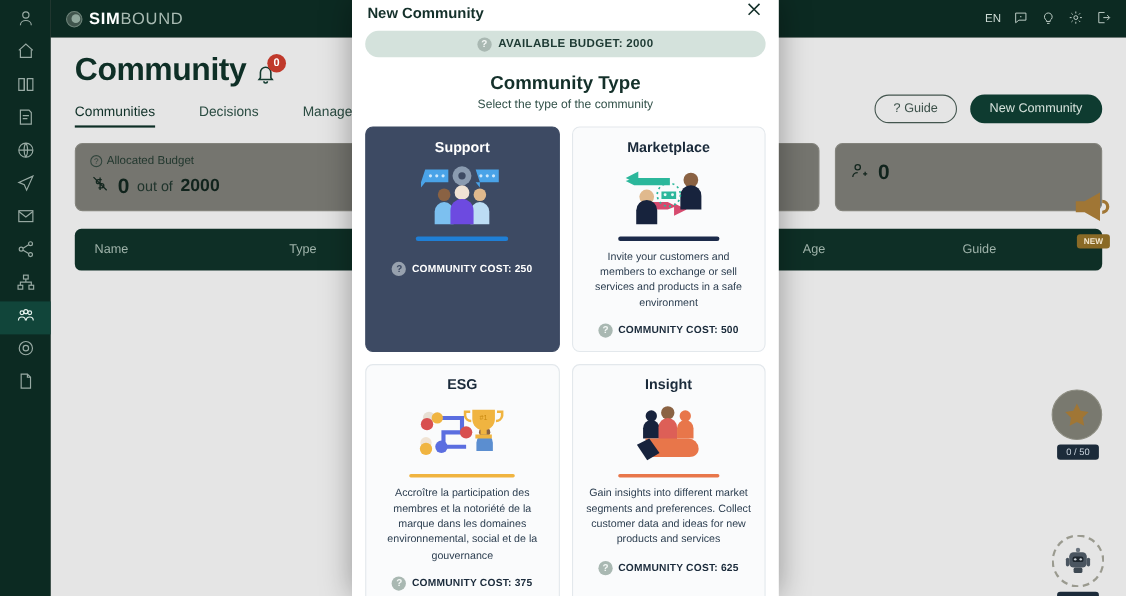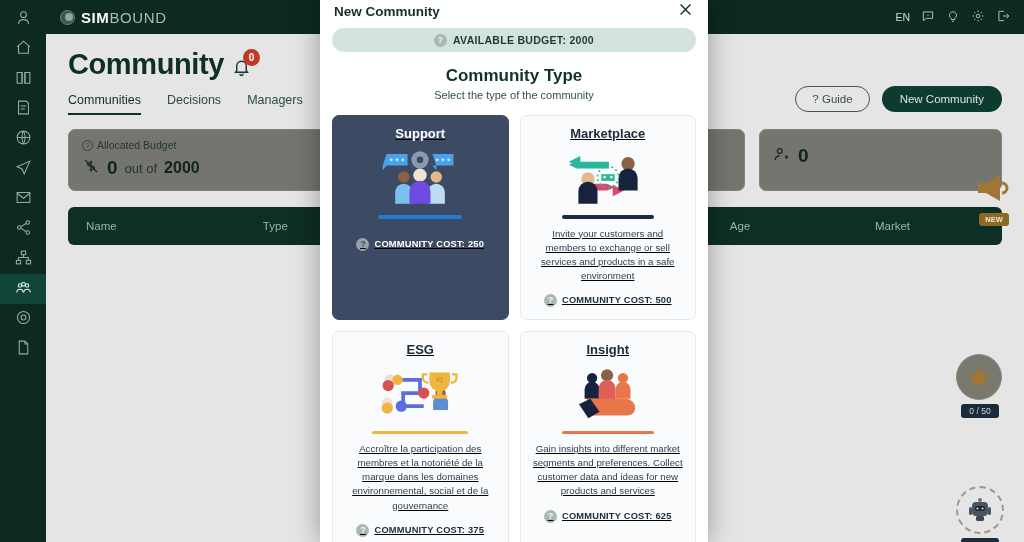--- a/index.html
+++ b/index.html
@@ -62,21 +62,21 @@
   .page-title-row { display: flex; align-items: flex-start; gap: 8px; }
   .page-title { font-size: 29px; font-weight: 700; color: #0e2f26; letter-spacing: -.4px; }
   .bell-wrap { position: relative; margin-top: 10px; }
   .bell svg { width: 19px; height: 19px; stroke: #123a2f; fill: none; stroke-width: 1.8; }
   .bell-badge {
     position: absolute; right: -9px; top: -9px;
     background: #c0392b; color: #fff; border-radius: 50%;
     min-width: 17px; height: 17px; font-size: 10px;
     display: flex; align-items: center; justify-content: center; font-weight: 600;
   }
-  .tabs { display: flex; gap: 26px; margin-top: 12px; }
+  .tabs { display: flex; gap: 40px; margin-top: 12px; }
   .tab { font-size: 12.5px; color: #2b4c42; padding-bottom: 6px; }
   .tab.active { color: #0e2f26; font-weight: 500; border-bottom: 2.5px solid #0e2f26; }
   .actions { position: absolute; right: 22px; top: 52px; display: flex; gap: 12px; align-items: center; }
   .btn-guide {
     border: 1px solid #44564f; border-radius: 14px; padding: 6px 16px;
     font-size: 11.5px; color: #3b4f48; background: transparent;
   }
   .btn-new {
     background: #0e3b30; color: #d7e3dd; border-radius: 15px;
     padding: 7px 18px; font-size: 11.5px; border: none;
@@ -158,21 +158,21 @@
   }
   .sec-title {
     text-align: center; font-size: 17px; font-weight: 700; color: #14302a; margin-top: 14px;
   }
   .sec-sub { text-align: center; font-size: 11px; color: #33524a; margin-top: 3px; }
 
   .grid { display: grid; grid-template-columns: 1fr 1fr; gap: 11px; margin-top: 14px; }
   .tcard {
     border: 1px solid #e3e8ec; border-radius: 7px; background: #fafbfc;
     padding: 10px 9px 12px 9px; text-align: center;
-    display: flex; flex-direction: column; align-items: center; text-decoration: underline;
+    display: flex; flex-direction: column; align-items: center;
   }
   .tcard.selected { background: #3d4a63; border-color: #3d4a63; }
   .tcard-title { font-size: 13px; font-weight: 700; color: #1a2a3a; }
   .tcard.selected .tcard-title { color: #ffffff; }
   .tcard-art { height: 66px; display: flex; align-items: center; justify-content: center; margin-top: 4px; }
   .rule { width: 84px; height: 3.5px; border-radius: 2px; margin: 4px 0 8px 0; }
   .tcard-desc { font-size: 9.7px; line-height: 1.45; color: #2c3e50; padding: 0 3px; }
   .tcard.selected .tcard-desc { color: #dfe5ef; }
   .cost-row {
     display: flex; align-items: center; justify-content: center; gap: 5px;
@@ -345,21 +345,21 @@
             </div>
           </div>
         </div>
 
         <div class="table-head">
           <div class="th">Name</div>
           <div class="th small">Type</div>
           <div class="th small">Team</div>
           <div class="th">Engagement</div>
           <div class="th small">Age</div>
-          <div class="th small">Market</div>
+          <div class="th small">Guide</div>
         </div>
       </div>
 
       <div class="actions">
         <button class="btn-guide">? Guide</button>
         <button class="btn-new">New Community</button>
       </div>
 
       <div class="megaphone">
         <span><svg viewBox="0 0 36 32">

